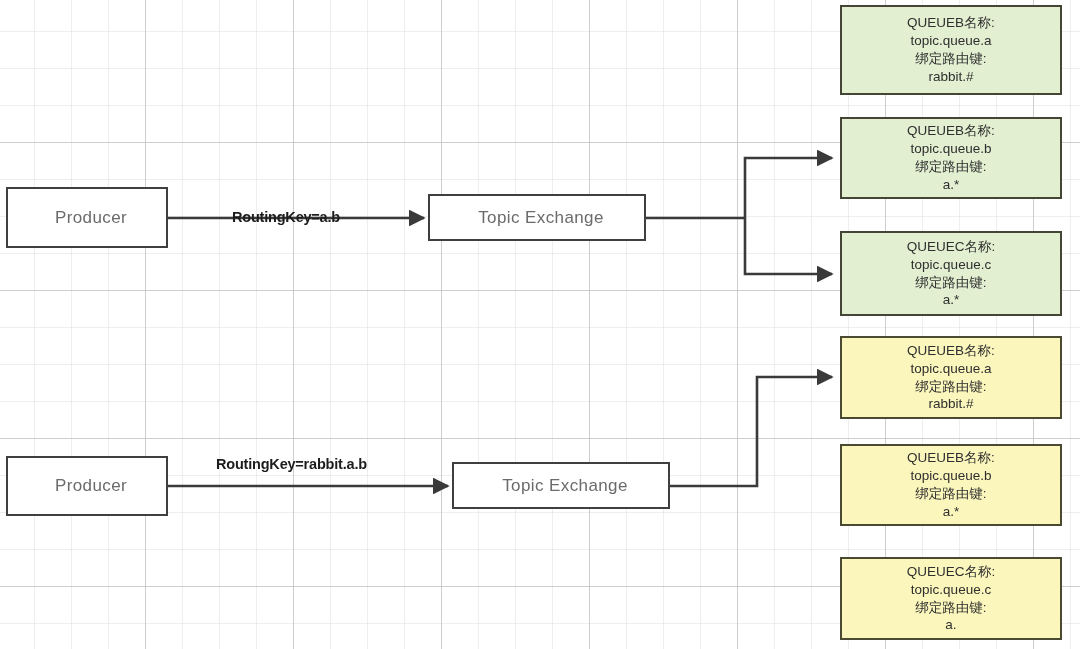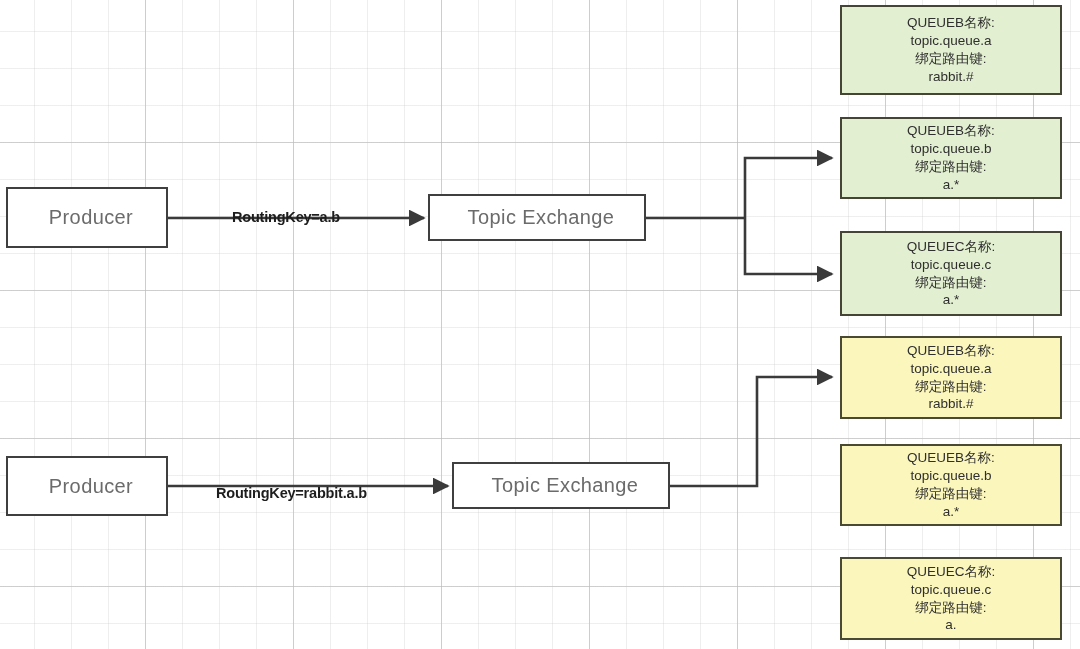--- a/index.html
+++ b/index.html
@@ -20,21 +20,21 @@
       linear-gradient(to bottom, rgba(170,170,170,.55) 1px, transparent 1px);
     background-size:37px 37px,37px 37px,148px 148px,148px 148px;
     background-position:-3px -6px,-3px -6px,-3px -6px,-3px -6px;
   }
   .node{position:absolute;box-sizing:border-box;}
 
   .plain-box{
     background:#ffffff;
     border:2px solid #3f3f3f;
     display:flex;align-items:center;justify-content:center;
-    color:#6b6b6b;font-size:20px;letter-spacing:.4px;
+    color:#6b6b6b;font-size:17px;letter-spacing:.4px;
     white-space:nowrap;
     padding-left:8px;
   }
   .queue-box{
     border:2px solid #4a4a33;
     display:flex;flex-direction:column;align-items:center;justify-content:center;
     color:#2f2f2f;font-size:13.5px;line-height:1.33;text-align:center;
     padding:4px 24px;
   }
   .queue-box.green{background:#e2efd0;border-color:#454535;}
@@ -90,21 +90,21 @@
 
 <div class="node plain-box" style="left:428px;top:194px;width:218px;height:47px;">
   <span>Topic Exchange</span>
 </div>
 
 <div class="node plain-box" style="left:452px;top:462px;width:218px;height:47px;">
   <span>Topic Exchange</span>
 </div>
 
 <div class="edge-label" style="left:232px;top:209px;">RoutingKey=a.b</div>
-<div class="edge-label" style="left:216px;top:485px;">RoutingKey=rabbit.a.b</div>
+<div class="edge-label" style="left:216px;top:456px;">RoutingKey=rabbit.a.b</div>
 
 <div class="node queue-box green" style="left:840px;top:5px;width:222px;height:90px;">
   <span class="ln">QUEUEB名称:</span>
   <span class="ln">topic.queue.a</span>
   <span class="ln">绑定路由键:</span>
   <span class="ln">rabbit.#</span>
 </div>
 
 <div class="node queue-box green" style="left:840px;top:117px;width:222px;height:82px;">
   <span class="ln">QUEUEB名称:</span>

